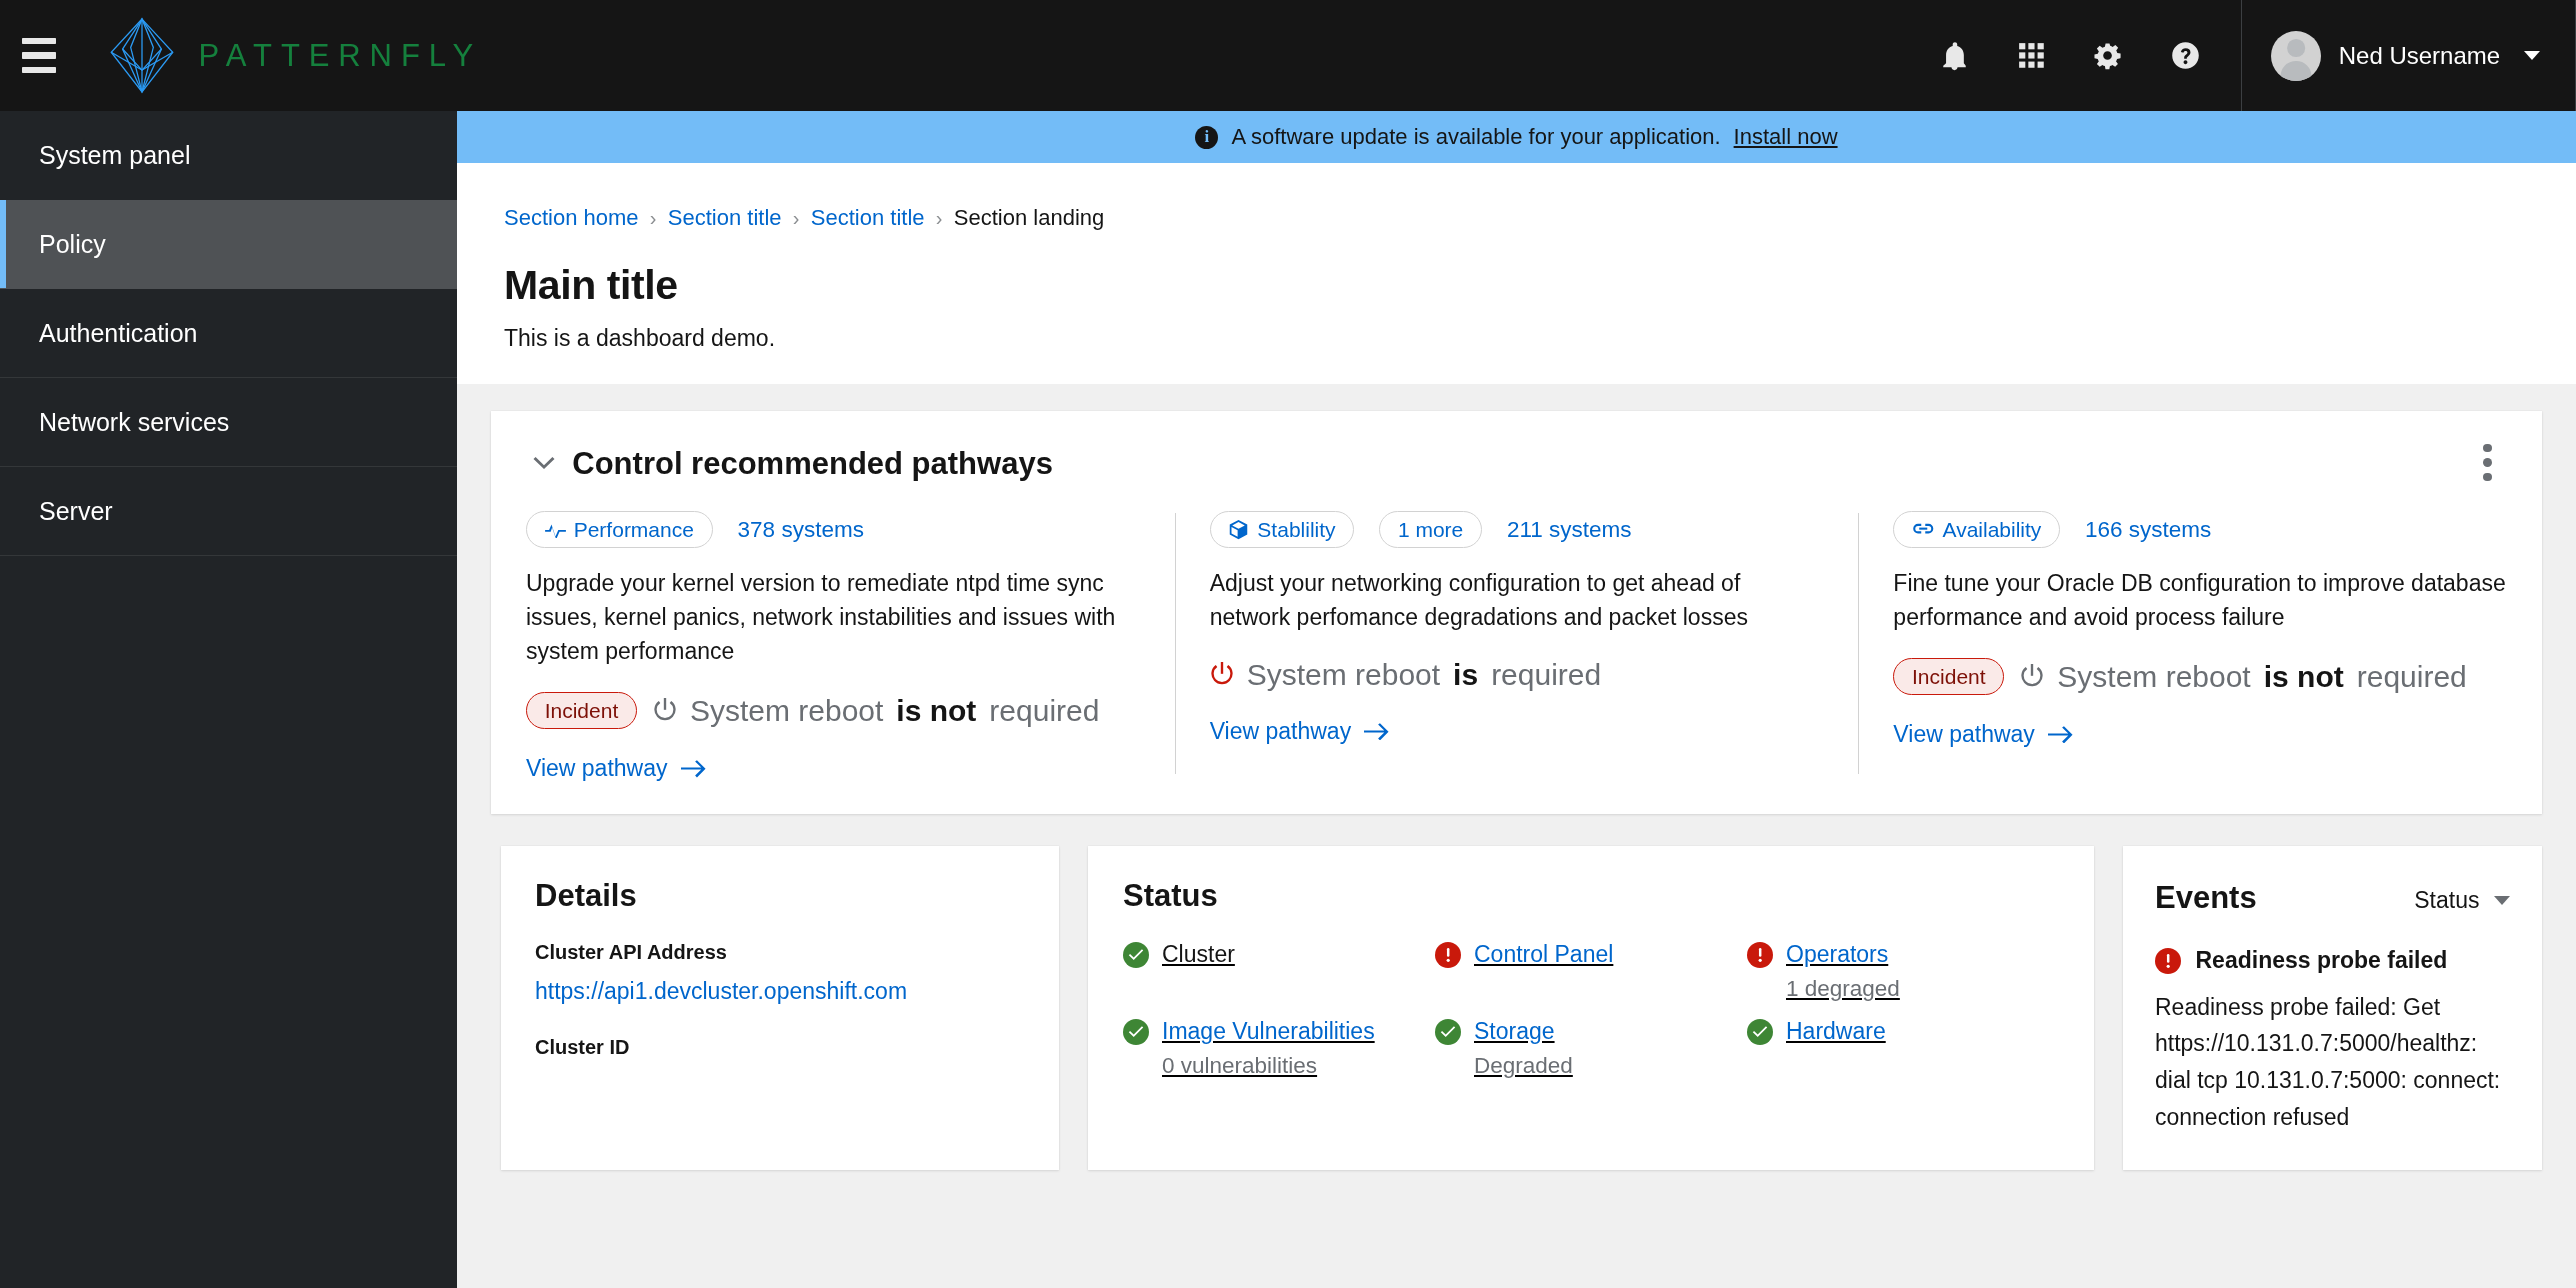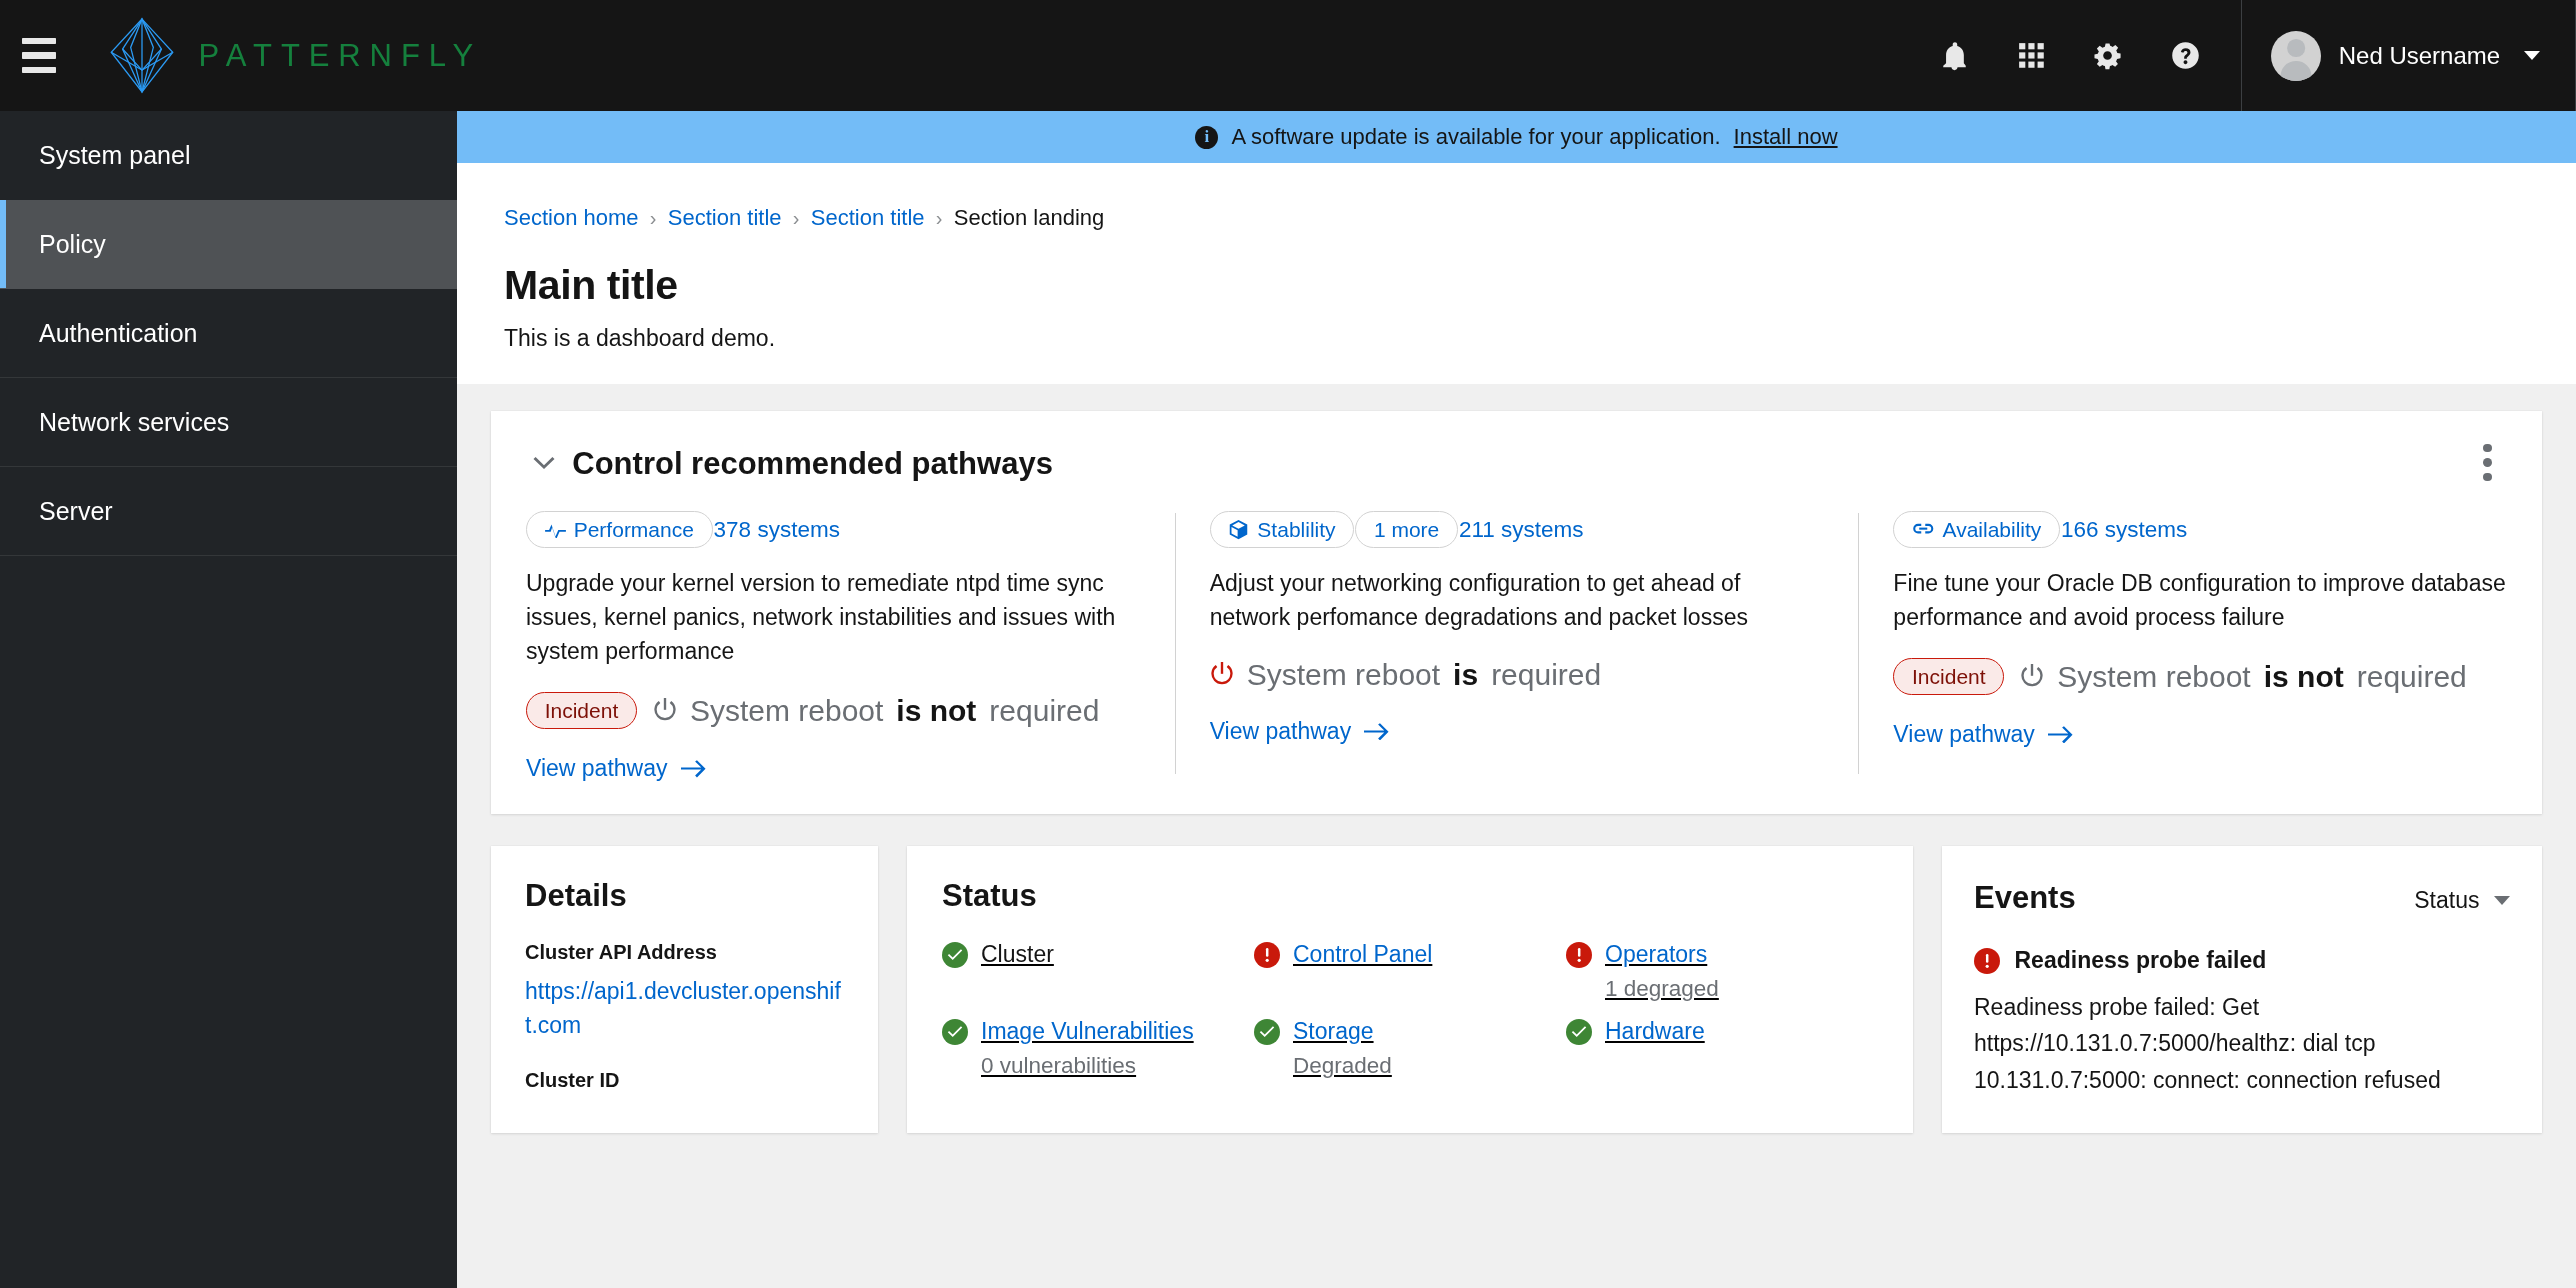--- a/index.html
+++ b/index.html
@@ -120,21 +120,21 @@
     display: flex; flex-direction: column; align-items: center; justify-content: center; gap: 5.6px;
     cursor: pointer;
   }
   .kebab i { display: block; width: 8.9px; height: 8.9px; border-radius: 50%; background: #6a6e73; }
 
   .pw-cols { display: flex; margin-top: 29px; }
   .pw-col { flex: 1; padding: 0 35px; position: relative; }
   .pw-col + .pw-col::before {
     content:''; position:absolute; left:0; top: 1.6px; bottom: 8px; width:0.8px; background:#d2d2d2;
   }
-  .pw-labels { display: flex; align-items: center; gap: 1px; flex-wrap: wrap; }
+  .pw-labels { display: flex; align-items: center; gap: 25px; flex-wrap: wrap; }
   .pw-pill {
     display: inline-flex; align-items: center; gap: 8px;
     border: 0.8px solid #d2d2d2; border-radius: 32px;
     padding: 5.6px 17.7px; font-size: 21px; color: #06c; background: #fff; cursor: pointer;
     white-space: nowrap;
   }
   .pw-pill svg { fill: #06c; }
   .pw-count { font-size: 22.5px; color: #06c; cursor: pointer; white-space: nowrap; }
   .pw-desc { margin-top: 17.7px; font-size: 23px; line-height: 1.48; color: #151515; }
   .pw-meta { margin-top: 24px; display: flex; align-items: center; gap: 16px; }
@@ -144,21 +144,21 @@
     border-radius: 32px; padding: 5.6px 17.7px; font-size: 21px; white-space: nowrap;
   }
   .reboot { display: inline-flex; align-items: center; gap: 13px; font-size: 30px; color: #6a6e73; white-space: nowrap; justify-content: center; }
   .reboot b { color: #151515; }
   .power-icon { flex: none; }
   .pw-link { margin-top: 26px; display: inline-flex; align-items: center; gap: 13px; font-size: 23px; color: #06c; cursor: pointer; }
   .pw-link svg { fill: #06c; }
 
   
   .bottom-row { display: flex; gap: 29px; margin-top: 32px; }
-  .details-card { width: 387px; flex: none; padding: 32px 34px; }
+  .details-card { width: 558px; flex: none; padding: 32px 34px; margin-left: 10px; }
   .status-card { width: 1006px; flex: none; padding: 32px 35px; }
   .events-card { flex: 1; padding: 34px 32px; }
 
   .card-title { font-size: 31px; font-weight: bold; color: #151515; }
   .dt-label { font-size: 20px; font-weight: bold; color: #151515; margin-top: 27px; }
   .dt-link { font-size: 23px; color: #06c; margin-top: 11.3px; line-height: 1.45; word-break: break-all; cursor: pointer; }
 
   .status-grid { display: grid; grid-template-columns: repeat(3, 1fr); row-gap: 16px; margin-top: 27px; text-decoration: underline; }
   .status-cell { padding-right: 14.5px; }
   .status-line { display: flex; align-items: center; gap: 13px; }

